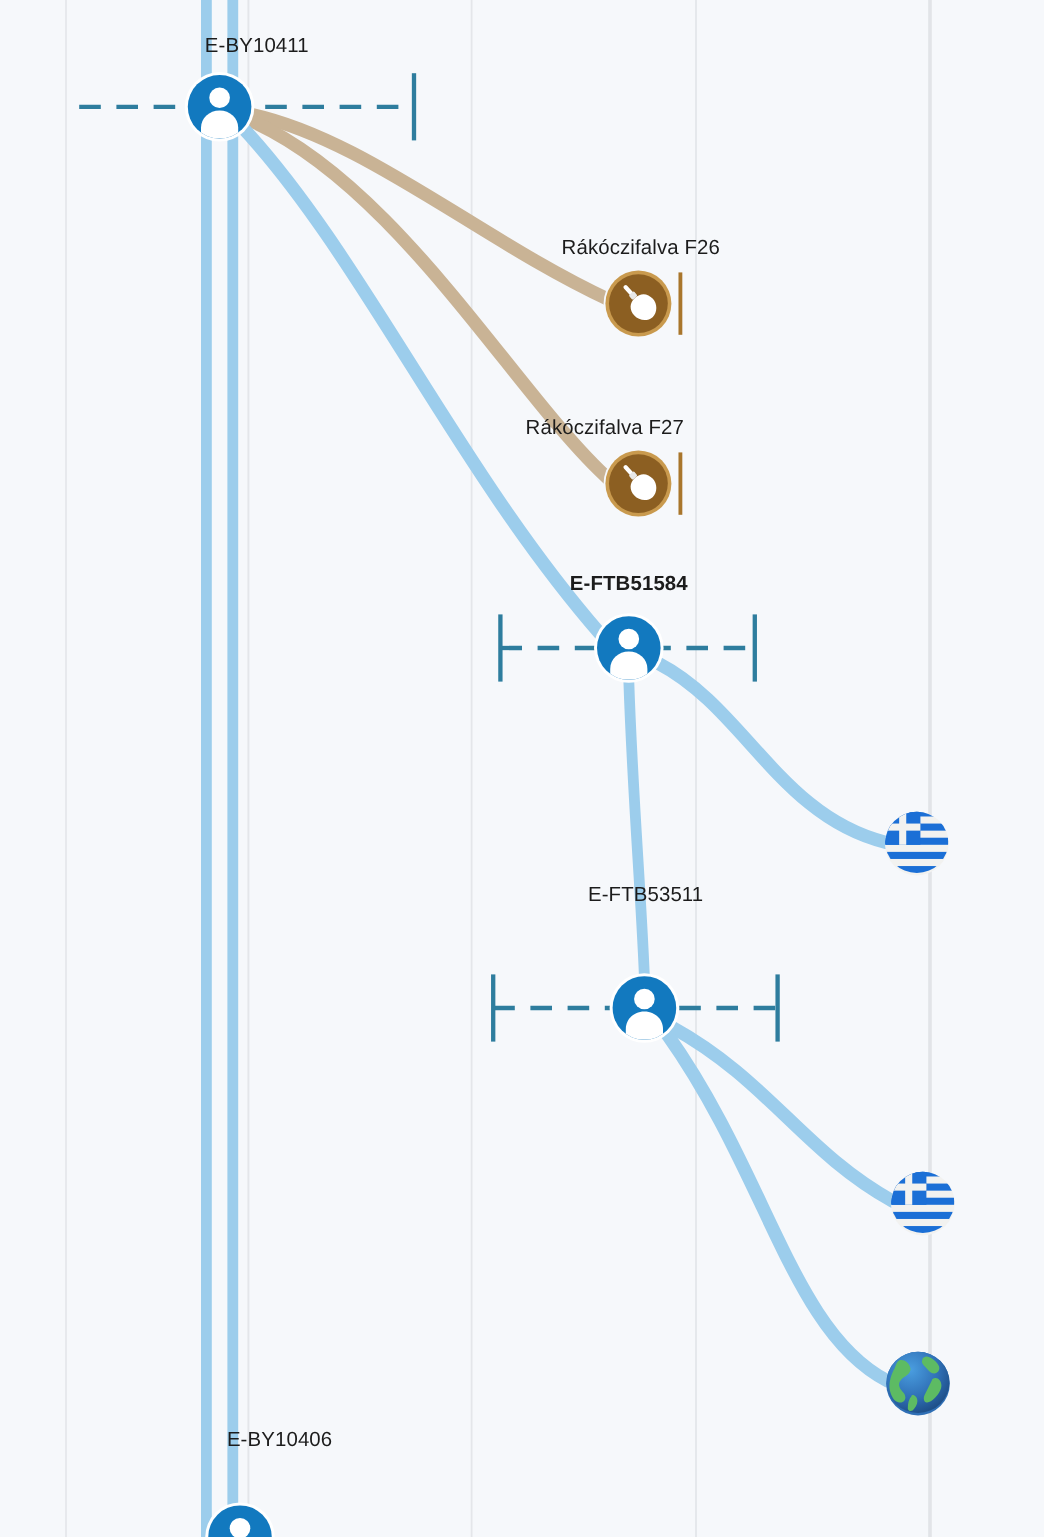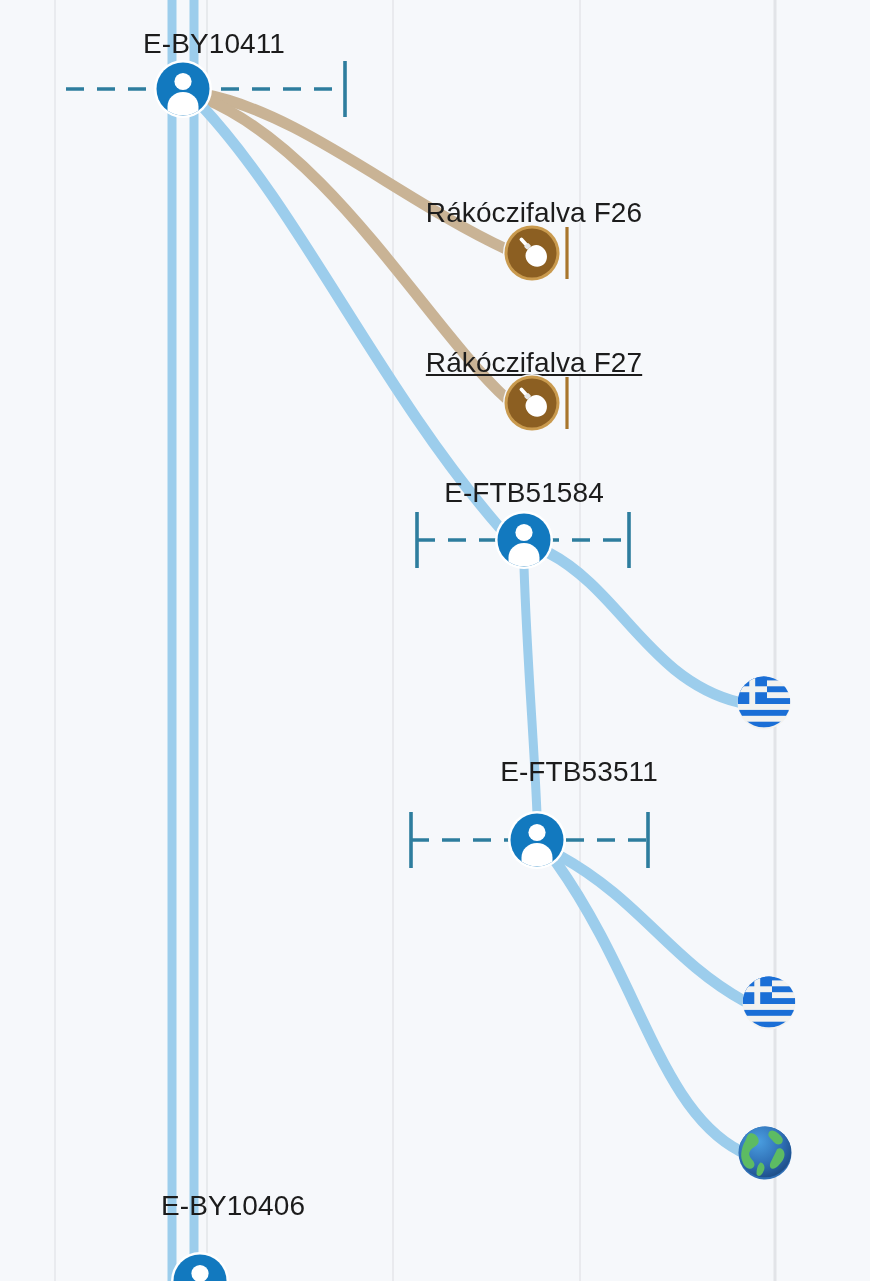--- a/index.html
+++ b/index.html
@@ -8,21 +8,21 @@
     width:870px;height:1281px;
     background:#f6f8fb;
     font-family:"Liberation Sans","DejaVu Sans",sans-serif;
     overflow:hidden;
     position:relative;
   }
   #graph-root{position:absolute;inset:0;width:870px;height:1281px;}
   svg.layer{position:absolute;left:0;top:0;width:870px;height:1281px;}
   .node-label{
     position:absolute;
-    font-size:28px;
+    font-size:17px;
     color:#1c1c1c;
     white-space:nowrap;
     letter-spacing:.1px;
     transform:translateX(-50%);
     font-family:"Liberation Sans","DejaVu Sans",sans-serif;
   }
   .node{
     position:absolute;
     transform:translate(-50%,-50%);
     border-radius:50%;
@@ -105,40 +105,40 @@
       <div class="node-label" style="left: 534px; top: 197px; text-align: right;">Rákóczifalva F26</div>
       <div class="node node-dig" style="left: 532px; top: 253px;">
         <span><svg class="glyph" width="49" height="49" viewBox="0 0 49 49" xmlns="http://www.w3.org/2000/svg">
     <g transform="rotate(-42 24.5 24.5)">
       <rect x="22.6" y="7" width="3.6" height="10" rx="1.6" fill="#ffffff"></rect>
       <rect x="21.6" y="15.5" width="5.6" height="5" rx="1.2" fill="#e8e8e8"></rect>
       <path d="M24.4 20.5c6.6 0 10.4 4.3 10.4 10.6 0 5.6-4.6 11.2-10.4 11.2S14 36.7 14 31.1c0-6.3 3.8-10.6 10.4-10.6z" fill="#ffffff"></path>
     </g>
   </svg></span>
       </div>
-      <div class="node-label" style="left: 534px; top: 347px; text-decoration: underline;">Rákóczifalva F27</div>
+      <div class="node-label" style="left: 504px; top: 347px;">Rákóczifalva F27</div>
       <div class="node node-dig" style="left: 532px; top: 403px;">
         <span><svg class="glyph" width="49" height="49" viewBox="0 0 49 49" xmlns="http://www.w3.org/2000/svg">
     <g transform="rotate(-42 24.5 24.5)">
       <rect x="22.6" y="7" width="3.6" height="10" rx="1.6" fill="#ffffff"></rect>
       <rect x="21.6" y="15.5" width="5.6" height="5" rx="1.2" fill="#e8e8e8"></rect>
       <path d="M24.4 20.5c6.6 0 10.4 4.3 10.4 10.6 0 5.6-4.6 11.2-10.4 11.2S14 36.7 14 31.1c0-6.3 3.8-10.6 10.4-10.6z" fill="#ffffff"></path>
     </g>
   </svg></span>
       </div>
-      <div class="node-label" style="left: 524px; top: 477px;">E-FTB51584</div>
+      <div class="node-label" style="left: 524px; top: 477px; font-weight: bold;">E-FTB51584</div>
       <div class="node node-person" style="left: 524px; top: 540px;">
         <span>
           <svg class="glyph" viewBox="0 0 53 53" xmlns="http://www.w3.org/2000/svg">
     <circle cx="26.5" cy="19" r="8.6" fill="#ffffff"></circle>
     <path d="M26.5 29.5c-8.6 0-15.5 6.2-15.5 14.5v9h31v-9c0-8.3-6.9-14.5-15.5-14.5z" fill="#ffffff"></path>
   </svg>
         </span>
       </div>
-      <div class="node-label" style="left: 538px; top: 756px; margin-left: 41px;">E-FTB53511</div>
+      <div class="node-label" style="left: 538px; top: 736px;">E-FTB53511</div>
       <div class="node node-person" style="left: 537px; top: 840px;">
         <span>
           <svg class="glyph" viewBox="0 0 53 53" xmlns="http://www.w3.org/2000/svg">
     <circle cx="26.5" cy="19" r="8.6" fill="#ffffff"></circle>
     <path d="M26.5 29.5c-8.6 0-15.5 6.2-15.5 14.5v9h31v-9c0-8.3-6.9-14.5-15.5-14.5z" fill="#ffffff"></path>
   </svg>
         </span>
       </div>
       <div class="node node-flag" style="left: 764px; top: 703px;">
         <span><svg class="glyph" width="53" height="53" viewBox="0 0 53 53" xmlns="http://www.w3.org/2000/svg">

